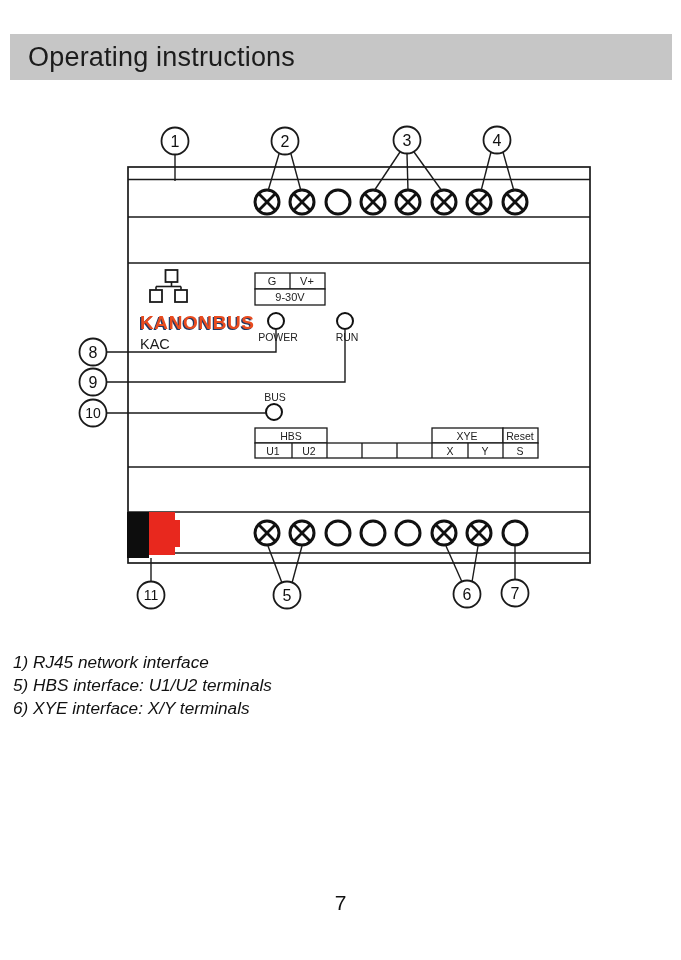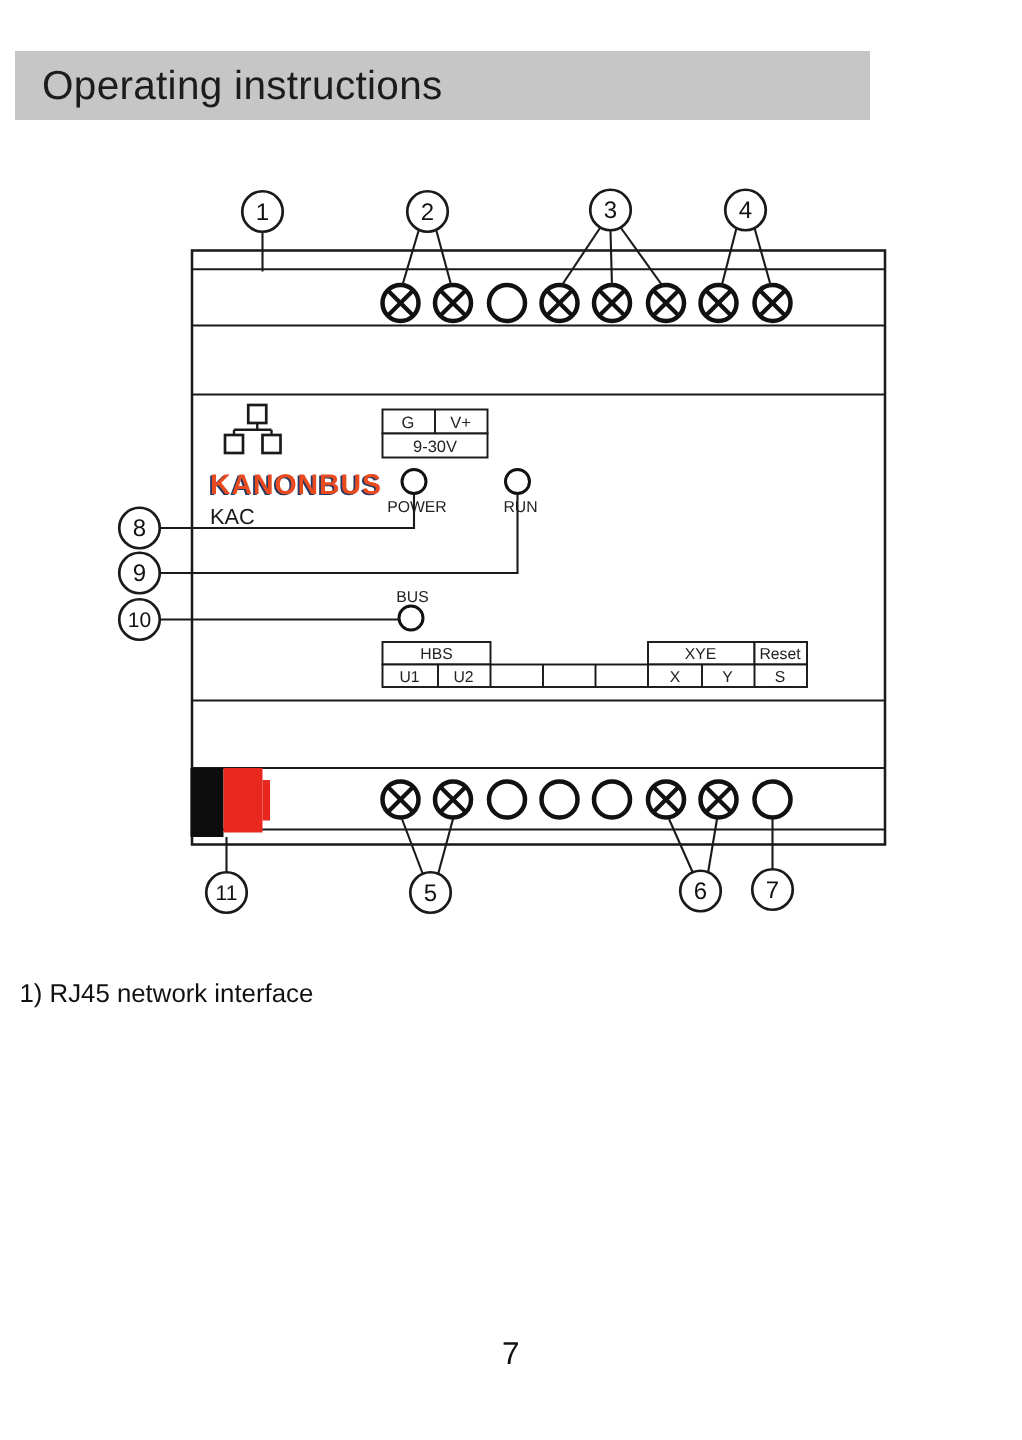--- a/index.html
+++ b/index.html
@@ -4,21 +4,21 @@
 <style>
   html,body{margin:0;padding:0;background:#ffffff;}
   .page{
     position:relative;
     width:681px;height:960px;
     background:#ffffff;
     font-family:"Liberation Sans", sans-serif;
     overflow:hidden;
   }
   .header-bar{
-    position:absolute;left:10px;top:34px;width:570px;height:46px;
+    position:absolute;left:10px;top:34px;width:662px;height:46px;
     background:#c6c6c6;
     display:flex;align-items:center;
   }
   .header-bar .title{
     margin-left:18px;
     font-size:27px;
     color:#1c1c1c;
     letter-spacing:0.2px;
   }
   svg.diagram{position:absolute;left:0;top:0;}
@@ -37,21 +37,21 @@
   .box{fill:#ffffff;stroke:#1a1a1a;stroke-width:1.3;}
   .icon-line{stroke:#1a1a1a;stroke-width:1.6;fill:none;}
   .icon-box{fill:#ffffff;stroke:#1a1a1a;stroke-width:1.8;}
   .logo-front{font-size:19px;font-weight:bold;letter-spacing:0.6px;font-family:"Liberation Sans",sans-serif;}
   .logo-back{font-size:19px;font-weight:bold;letter-spacing:0.6px;font-family:"Liberation Sans",sans-serif;}
   .model-label{font-size:14.5px;fill:#1a1a1a;font-family:"Liberation Sans",sans-serif;}
   .notes{
     position:absolute;left:13px;top:651px;width:545px;
     font-size:17.2px;line-height:23.2px;color:#111111;
   }
-  .note-item{padding-left:25px;text-indent:-25px;}
+  .note-item{padding-left:25px;text-indent:-25px;font-style:italic;}
   .page-number{
     position:absolute;left:0;top:891px;width:681px;
     text-align:center;font-size:21px;color:#111111;
   }
 </style>
 </head>
 <body>
 
 <div class="page">
 
@@ -231,16 +231,18 @@
       <text class="callout-num two" x="93" y="418">10</text>
     </g>
     <g>
       <circle class="callout-circle" cx="151" cy="595" r="13.5"></circle>
       <text class="callout-num two" x="151" y="600">11</text>
     </g>
   </svg>
 
   <div class="notes">
     <div class="note-item">1) RJ45 network interface</div>
+    <div class="note-item">5) HBS interface: U1/U2 terminals</div>
+    <div class="note-item">6) XYE interface: X/Y terminals</div>
   </div>
 
   <div class="page-number">7</div>
 </div>
 
 </body></html>

